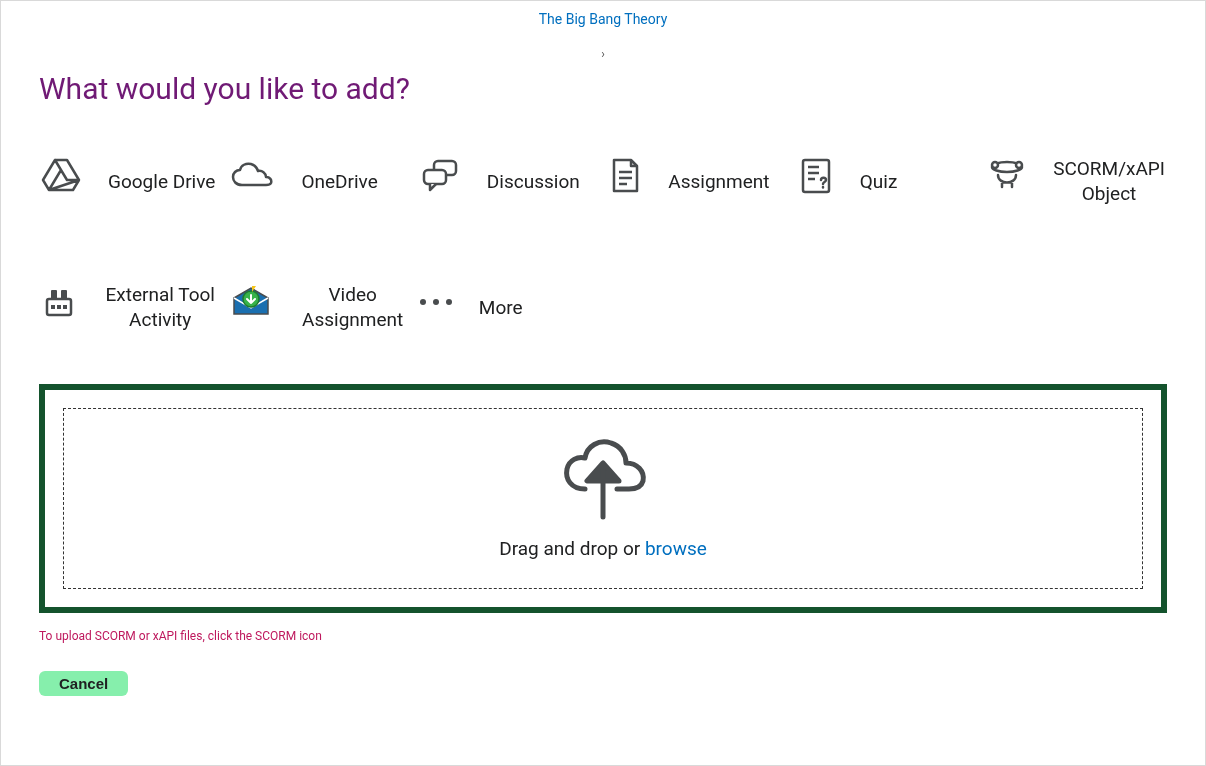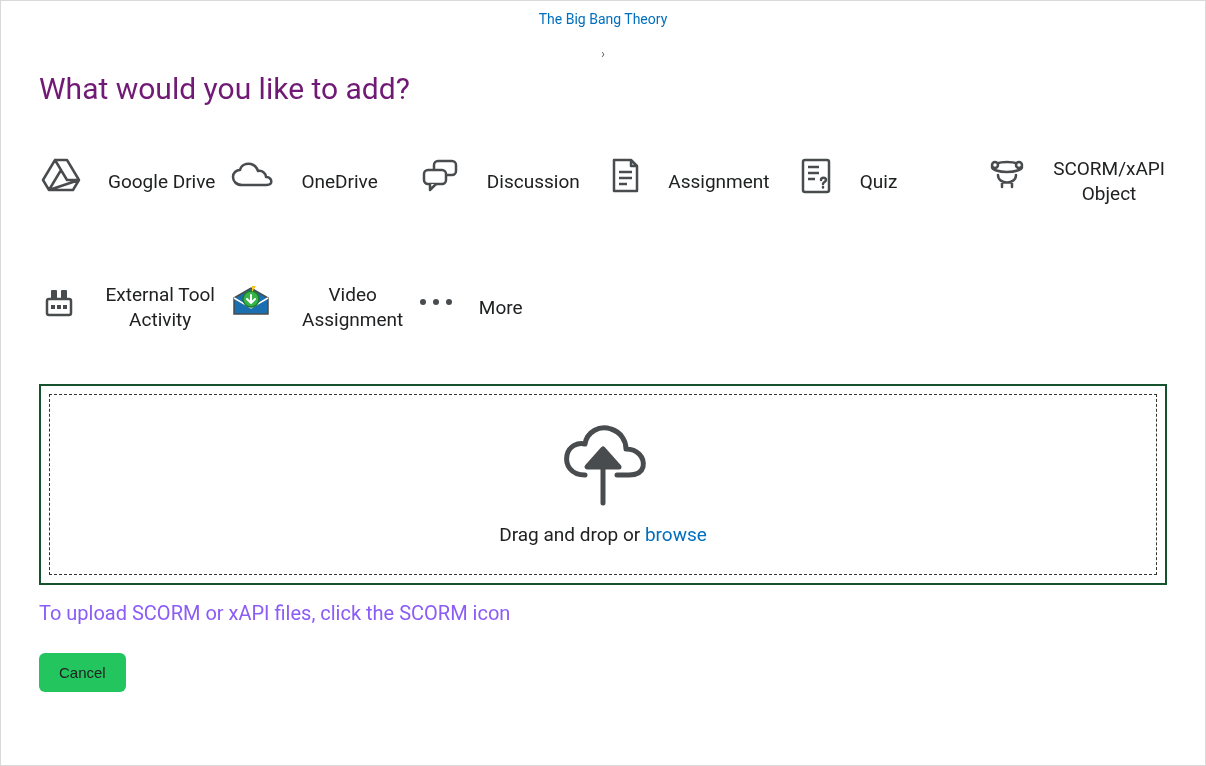--- a/index.html
+++ b/index.html
@@ -58,22 +58,22 @@
     align-items: center;
     justify-content: center;
     margin-bottom: 12px;
   }
   .grid-item .label {
     font-size: 19px;
     color: #202122;
     line-height: 1.3;
   }
   .dropzone-highlight {
-    border: 2px solid #14532d;
-    padding: 8px;
+    border: 6px solid #14532d;
+    padding: 18px;
     margin-bottom: 16px;
   }
   .dropzone {
     border: 1px dashed #333;
     display: flex;
     flex-direction: column;
     align-items: center;
     justify-content: center;
     padding: 24px 10px 28px 10px;
     cursor: pointer;
@@ -82,34 +82,34 @@
     margin-bottom: 14px;
   }
   .dropzone .dz-text {
     font-size: 19px;
     color: #202122;
   }
   .dropzone .dz-text .browse {
     color: #006fbf;
   }
   .helper {
-    font-size: 20px;
-    color: #8b5cf6;
+    font-size: 12px;
+    color: #be185d;
     margin-bottom: 28px;
   }
   .cancel-btn {
     display: inline-block;
-    background: #22c55e;
+    background: #86efac;
     color: #202122;
     font-size: 15px;
-    padding: 11px 20px;
+    padding: 4px 20px;
     border-radius: 6px;
     border: none;
     cursor: pointer;
-    font-weight: 400;
+    font-weight: 700;
   }
   .more-dots {
     display: flex;
     gap: 7px;
     align-items: center;
     justify-content: center;
   }
   .more-dots span {
     width: 6px;
     height: 6px;

